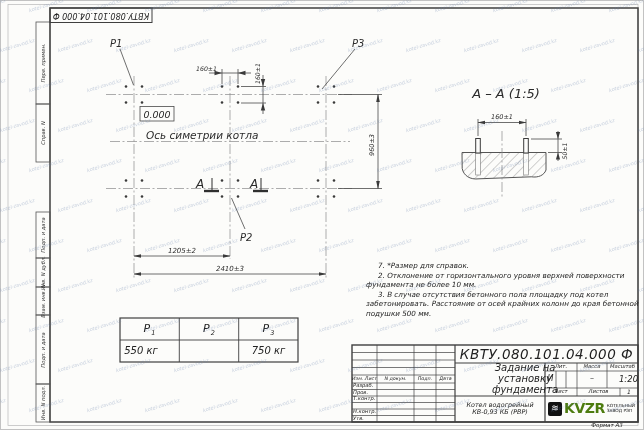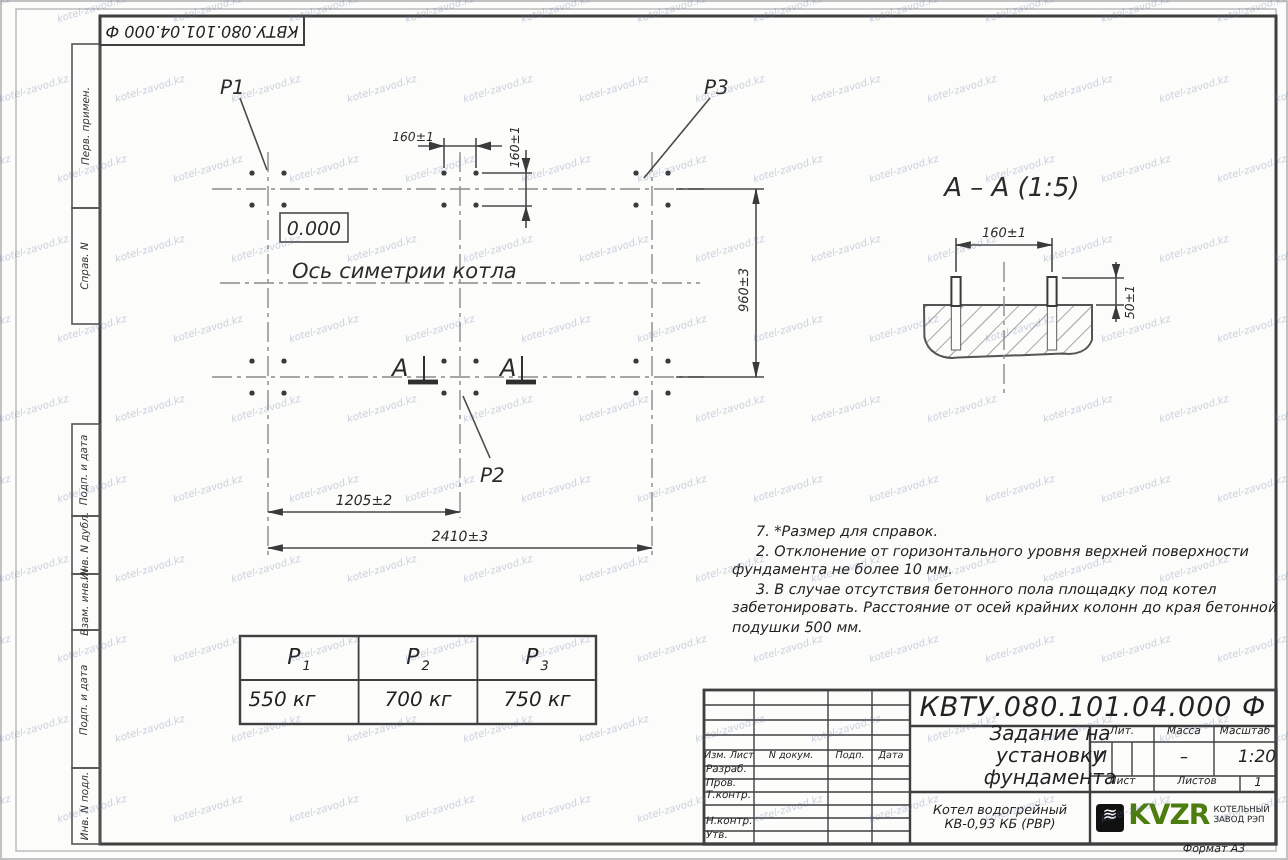--- a/index.html
+++ b/index.html
@@ -359,21 +359,20 @@
     </div>
   <div class="t" style="left:179px;top:318px;width:60px;height:22px;font-size:11px;">
       <span>P</span>
       <span class="psub">2</span>
     </div>
   <div class="t" style="left:239px;top:318px;width:59px;height:22px;font-size:11px;">
       <span>P</span>
       <span class="psub">3</span>
     </div>
   <div class="t" style="left:120px;top:340px;width:42px;height:22px;font-size:10px;">550 кг</div>
-  <div class="t" style="left:179px;top:340px;width:60px;height:22px;font-size:10px;">700 кг</div>
   <div class="t" style="left:239px;top:340px;width:59px;height:22px;font-size:10px;">750 кг</div>
 
   <div class="notes" style="left:366px;top:261px;width:276px;font-size:7.2px;line-height:1.33;">
     <p>7. *Размер для справок.</p>
     <p>2. Отклонение от горизонтального уровня верхней поверхности фундамента не более 10 мм.</p>
     <p>3. В случае отсутствия бетонного пола площадку под котел забетонировать. Расстояние от осей крайних колонн до края бетонной подушки 500 мм.</p>
   </div>
 
   <div class="t" style="left:455px;top:345.5px;width:183px;height:17px;font-size:13.5px;letter-spacing:0.5px;">КВТУ.080.101.04.000  Ф</div>
   <div class="t col" style="left:475px;top:364px;width:100px;height:31px;font-size:10px;border-radius:13px;">

